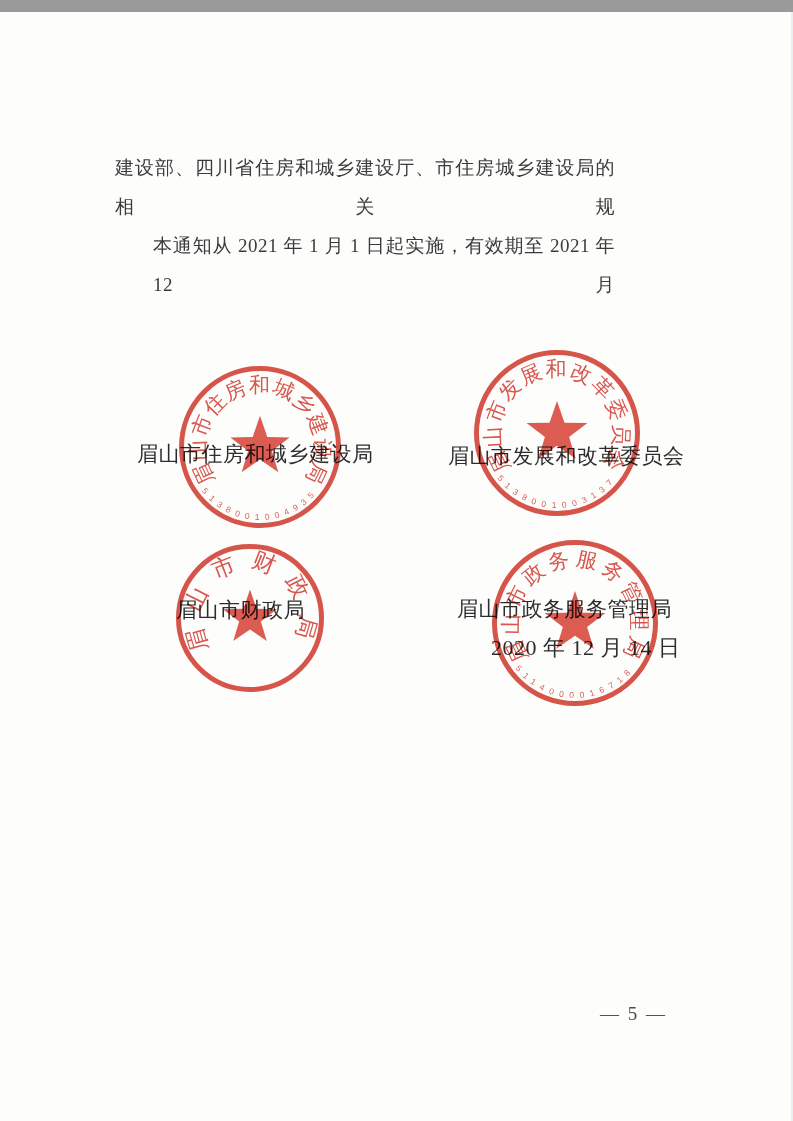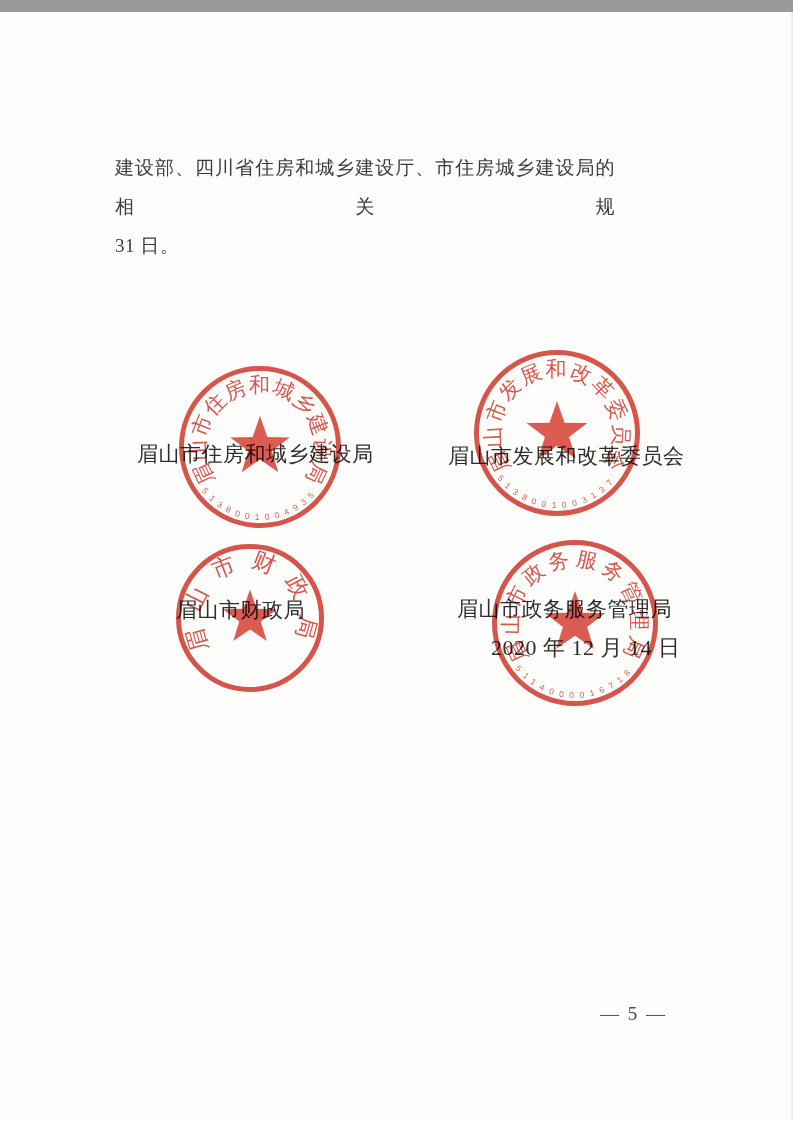--- a/index.html
+++ b/index.html
@@ -54,21 +54,21 @@
     white-space:nowrap;
   }
 </style>
 </head>
 <body>
 
 <div class="page">
 
   <div class="body-text">
     <div class="line stretch">建设部、四川省住房和城乡建设厅、市住房城乡建设局的相关规</div>
-    <div class="line">31 日。</div>
+    <div class="line stretch indent">本通知从 2021 年 1 月 1 日起实施，有效期至 2021 年 12 月</div>
   </div>
 
   <div class="stamp-label" style="left:137px;top:428px">眉山市住房和城乡建设局</div>
   <div class="stamp-label" style="left:448px;top:430px">眉山市发展和改革委员会</div>
   <div class="stamp-label" style="left:176px;top:584px">眉山市财政局</div>
   <div class="stamp-label" style="left:457px;top:583px">眉山市政务服务管理局</div>
   <div class="stamp-date" style="left:491px;top:621px">2020 年 12 月 14 日</div>
 
   <div class="seal" style="left:176px;top:351px;width:168px;height:168px">
       <svg viewBox="0 0 168 168">

